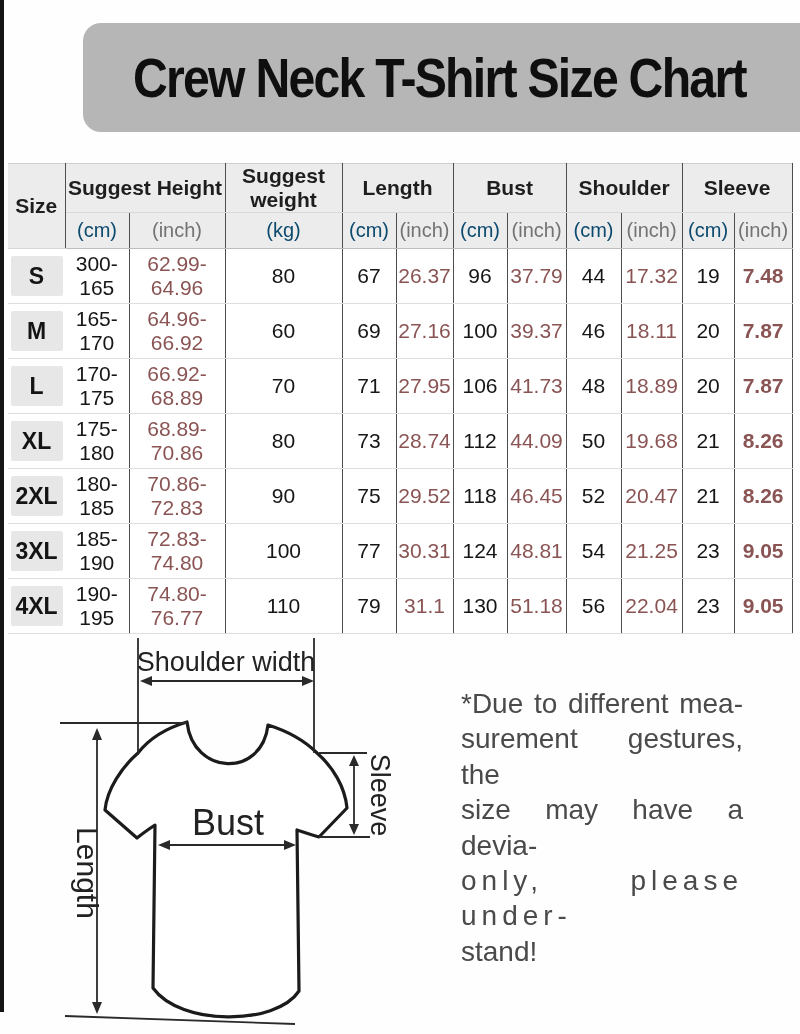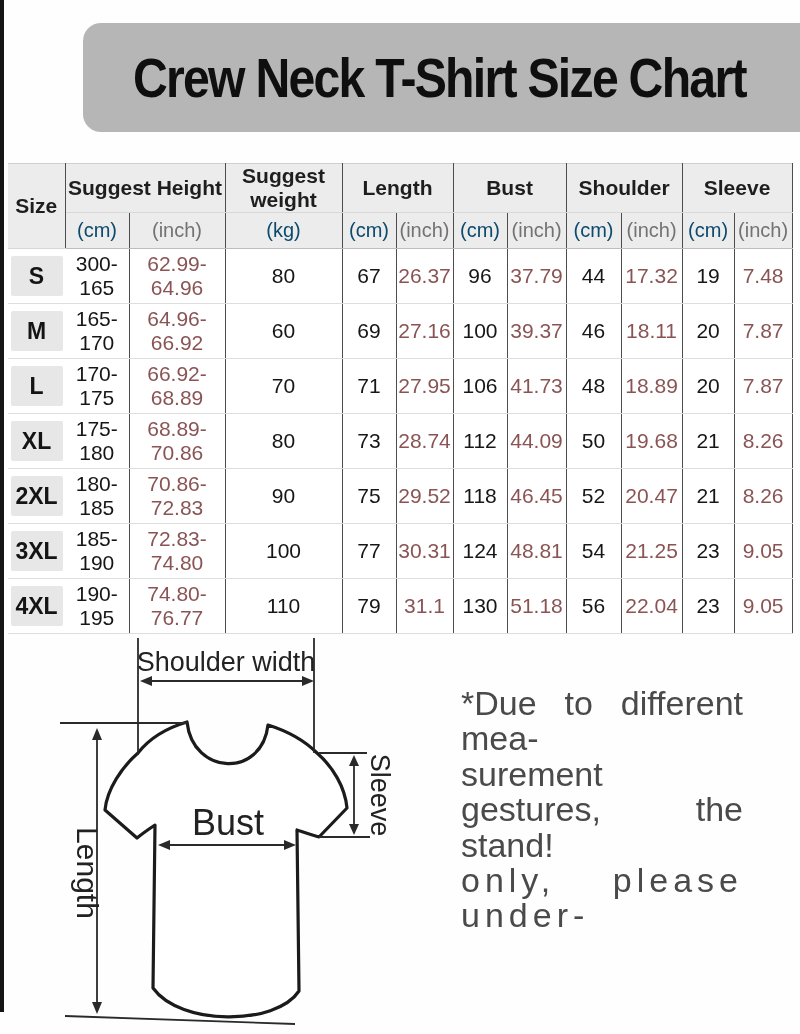--- a/index.html
+++ b/index.html
@@ -21,33 +21,33 @@
   .size-table th { background:#ececec; padding:0; font-weight:bold; font-size:21px; color:#1e1e1e; }
   .size-table .group-row th { height:38px; border-bottom:1px solid #d8d8d8; }
   .size-table .unit-row th { height:35px; font-weight:normal; font-size:20px; color:#0c4a6e;
                              border-bottom:1px solid #bdbdbd; }
   .size-table th.inch { color:#737373; }
   .size-table td { height:54px; text-align:center; vertical-align:middle; padding:0;
                    font-size:21px; color:#161616; border-bottom:1px solid #dedede; background:#ffffff; }
   .size-table td.c-inch { color:#8a5454; }
   .size-table th { text-align:center; vertical-align:middle; }
   .bl { border-left:1px solid #4d4d4d; }
-  .br { border-right:1px solid #4d4d4d; }
+  .br { border-right:1px solid #4d4d4d;font-weight:bold; }
   .c-sizecell { background:#ffffff; }
   .size-chip { width:52px; height:40px; margin:0 auto; background:#e7e7e7; border-radius:2px;
                display:flex; align-items:center; justify-content:center;
                font-weight:bold; font-size:23px; color:#141414; }
 
   
   .diagram { position:absolute; left:30px; top:628px; }
   .diagram text { font-family:"Liberation Sans", sans-serif; fill:#222222; }
 
   
   .note { position:absolute; left:461px; top:686px; width:282px;
-          font-size:34px; line-height:35.4px; color:#4a4a4a; }
+          font-size:28px; line-height:35.4px; color:#4a4a4a; }
   .note-line { text-align:justify; text-align-last:justify; }
   .note-line:nth-child(4) { letter-spacing:5px; }
   .note-line:nth-child(7) { letter-spacing:2px; }
   .note-line.last { text-align-last:left; letter-spacing:0; }
 </style>
 </head>
 <body>
 
 <div class="page">
 
@@ -246,17 +246,18 @@
     <line x1="289" y1="209" x2="340" y2="209" stroke="#2a2a2a" stroke-width="1.8"></line>
     <line x1="324" y1="134" x2="324" y2="200" stroke="#2a2a2a" stroke-width="1.8"></line>
     <polygon points="324,127 319,138 329,138" fill="#2a2a2a"></polygon>
     <polygon points="324,207 319,196 329,196" fill="#2a2a2a"></polygon>
     <text x="341" y="167" font-size="27" text-anchor="middle" transform="rotate(90 341 167)">Sleeve</text>
   </svg>
 
   <div class="note">
       <div class="note-line">*Due to different mea-</div>
       <div class="note-line">surement gestures, the</div>
+      <div class="note-line">size may have a devia-</div>
+      <div class="note-line">only, please under-</div>
       <div class="note-line last">stand!</div>
-      <div class="note-line">only, please under-</div>
     </div>
 
 </div>
 
 </body></html>

